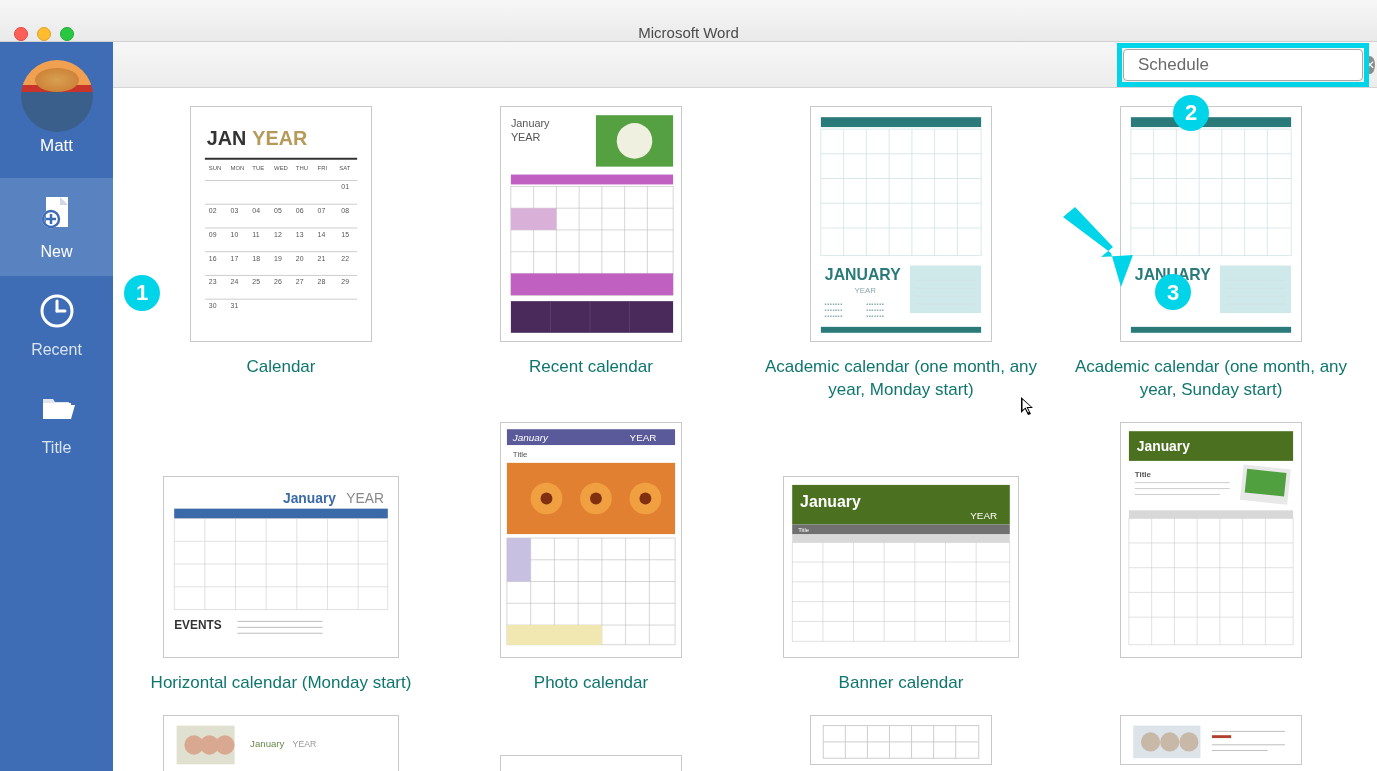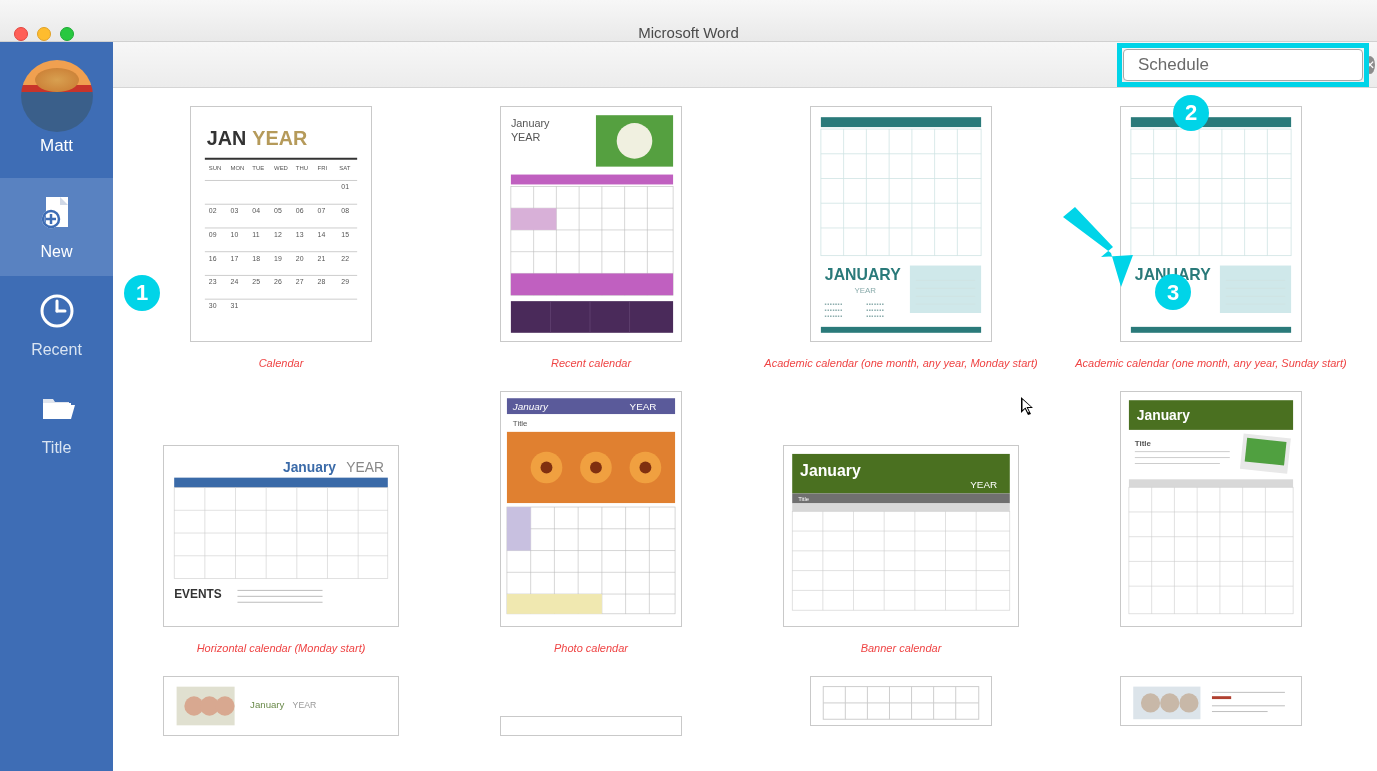--- a/index.html
+++ b/index.html
@@ -27,21 +27,21 @@
 .search-box{width:240px;height:32px;border:1px solid #a8a8a8;border-radius:4px;background:#fff;display:flex;align-items:center;padding:0 8px;gap:6px;}
 .search-box input{border:none;outline:none;flex:1;font-size:17px;color:#6a6a6a;}
 .search-clear{width:18px;height:18px;border-radius:50%;background:#8c8c8c;color:#fff;display:flex;align-items:center;justify-content:center;font-size:12px;cursor:pointer;}
 .search-highlight{position:absolute;top:-6px;left:-6px;right:-6px;bottom:-6px;border:5px solid #00d4e8;}
 .gallery{padding:18px 26px 0 28px;height:calc(100% - 46px);overflow:hidden;}
 .row{display:flex;justify-content:space-between;margin-bottom:20px;}
 .card{width:280px;text-align:center;cursor:pointer;}
 .thumb{width:182px;height:236px;border:1px solid #c9c9c9;margin:0 auto 14px;background:#fff;position:relative;overflow:hidden;}
 .thumb.wide{width:236px;height:182px;margin-top:54px;}
 .thumb svg{width:100%;height:100%;}
-.card-label{font-size:11px;color:#ef4444;line-height:1.35;font-style:italic;}
+.card-label{font-size:17px;color:#0f766e;line-height:1.35;}
 .callout{position:absolute;width:36px;height:36px;border-radius:50%;background:#00d4e8;color:#fff;display:flex;align-items:center;justify-content:center;font-size:22px;font-weight:700;z-index:20;}
 .c1{left:124px;top:275px;}
 .c2{left:1060px;top:53px;}
 .arrow3{position:absolute;left:940px;top:165px;width:150px;height:120px;z-index:15;}
 .cursor{position:absolute;left:908px;top:355px;z-index:12;font-size:18px;color:#000;}
 </style>
 </head>
 <body>
 
 <div class="titlebar">

